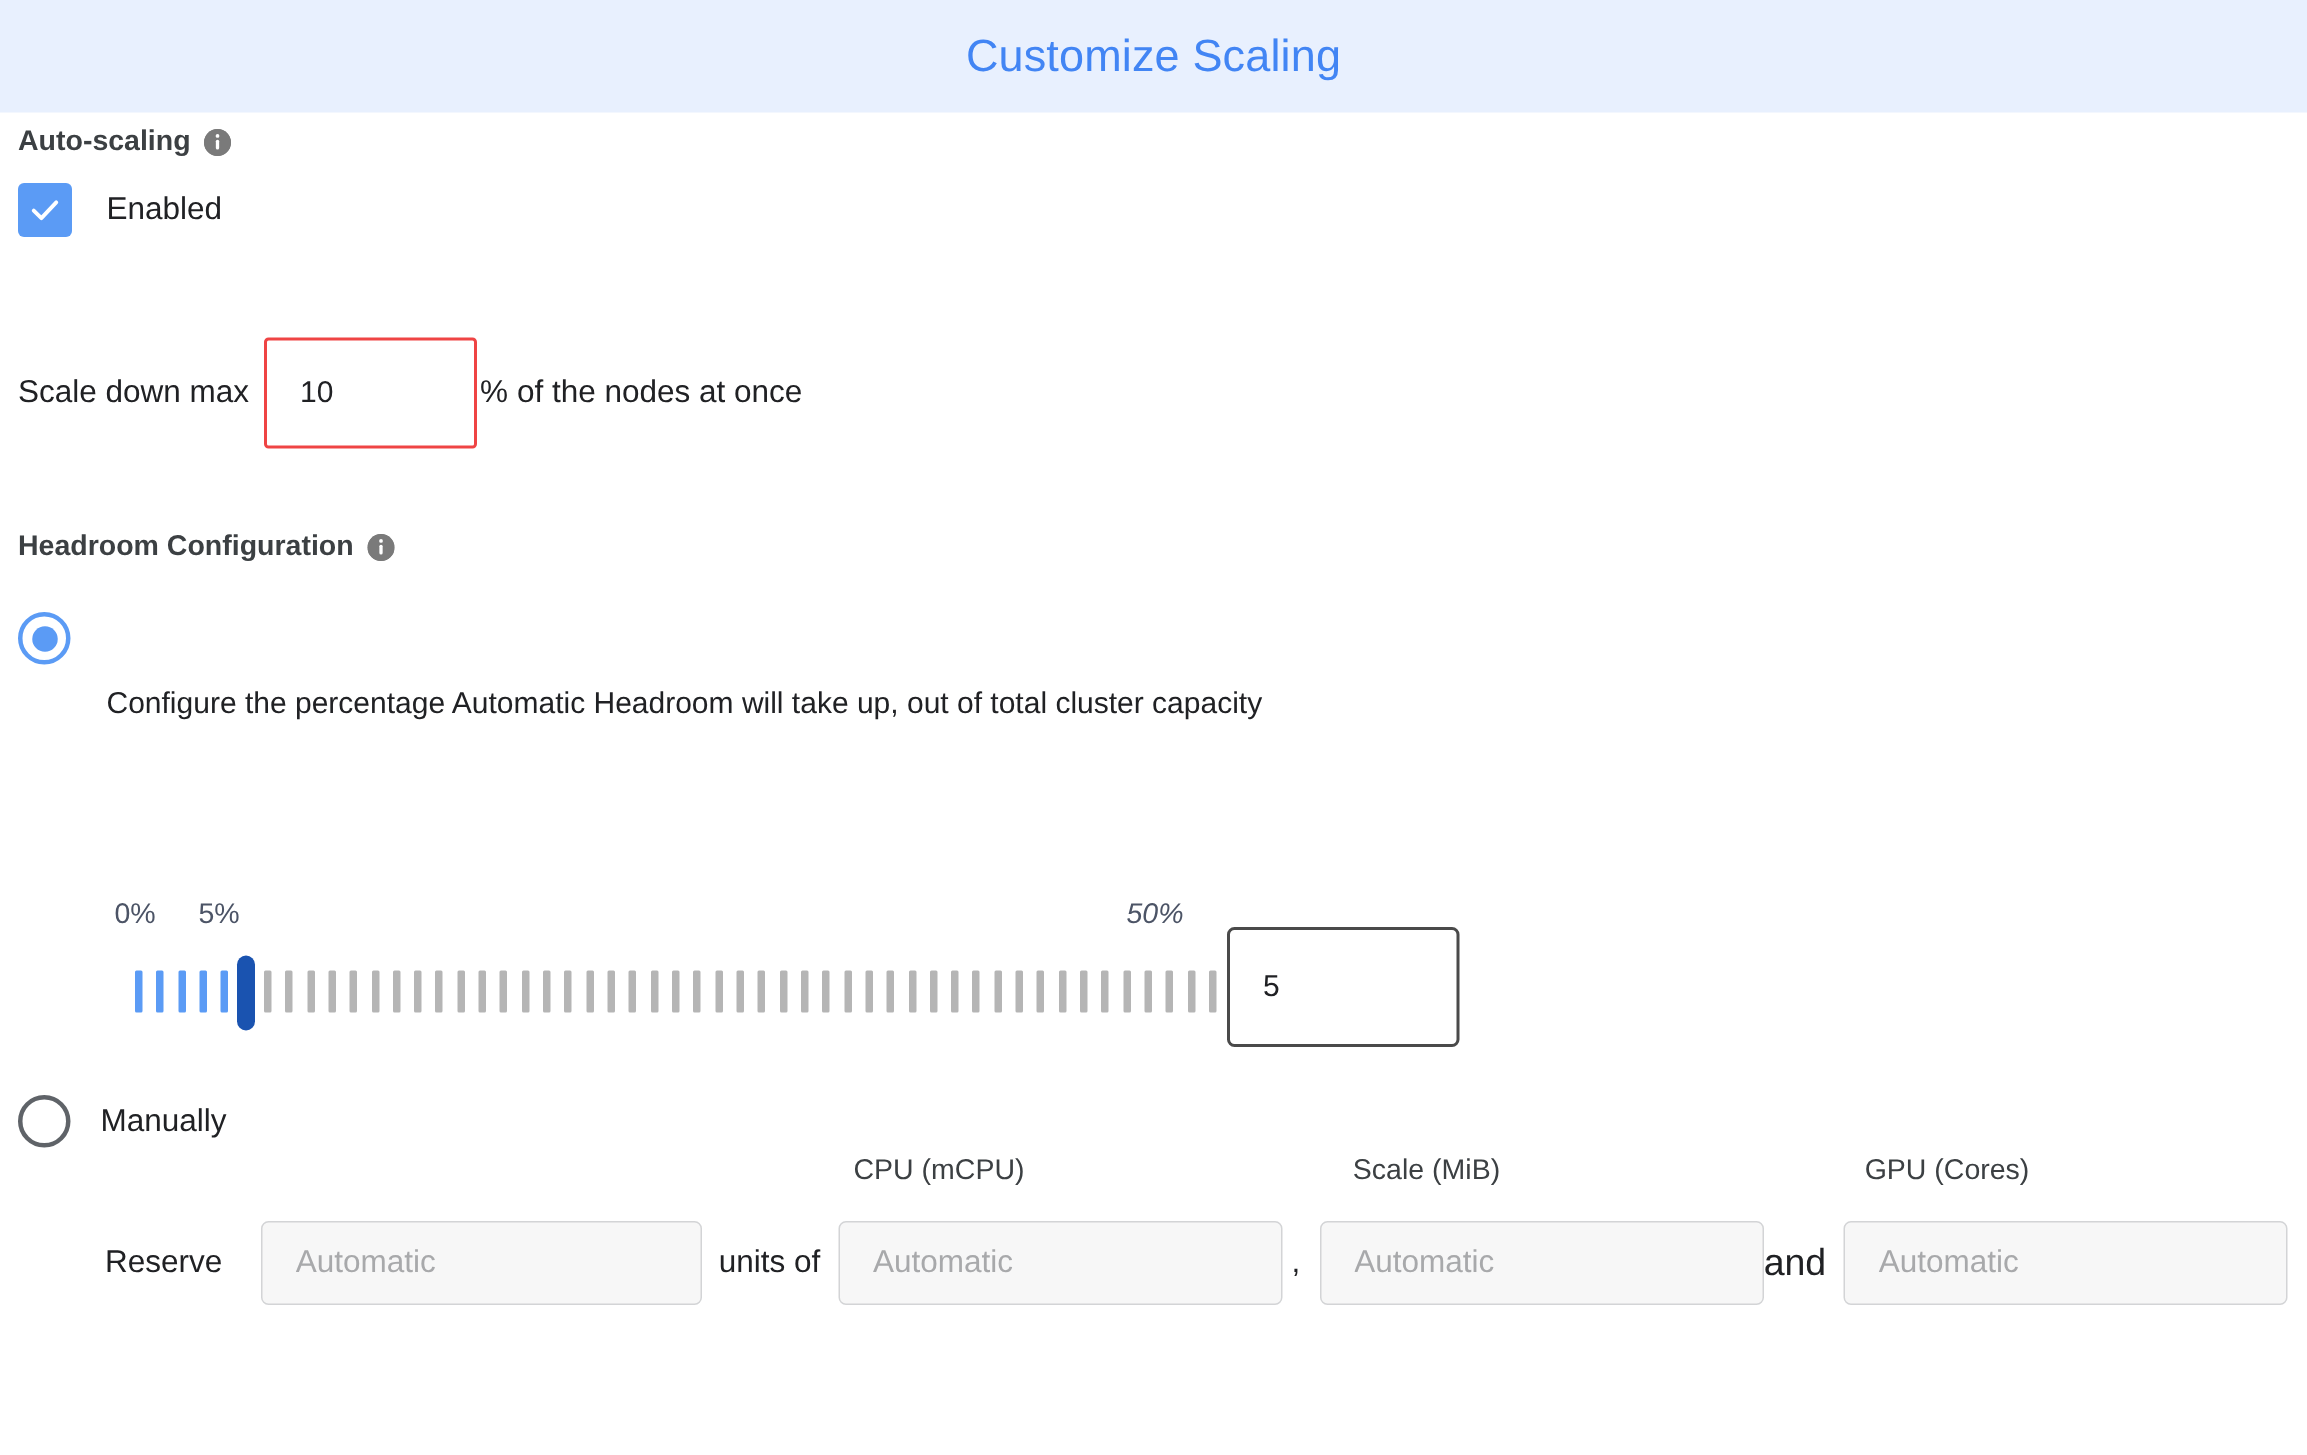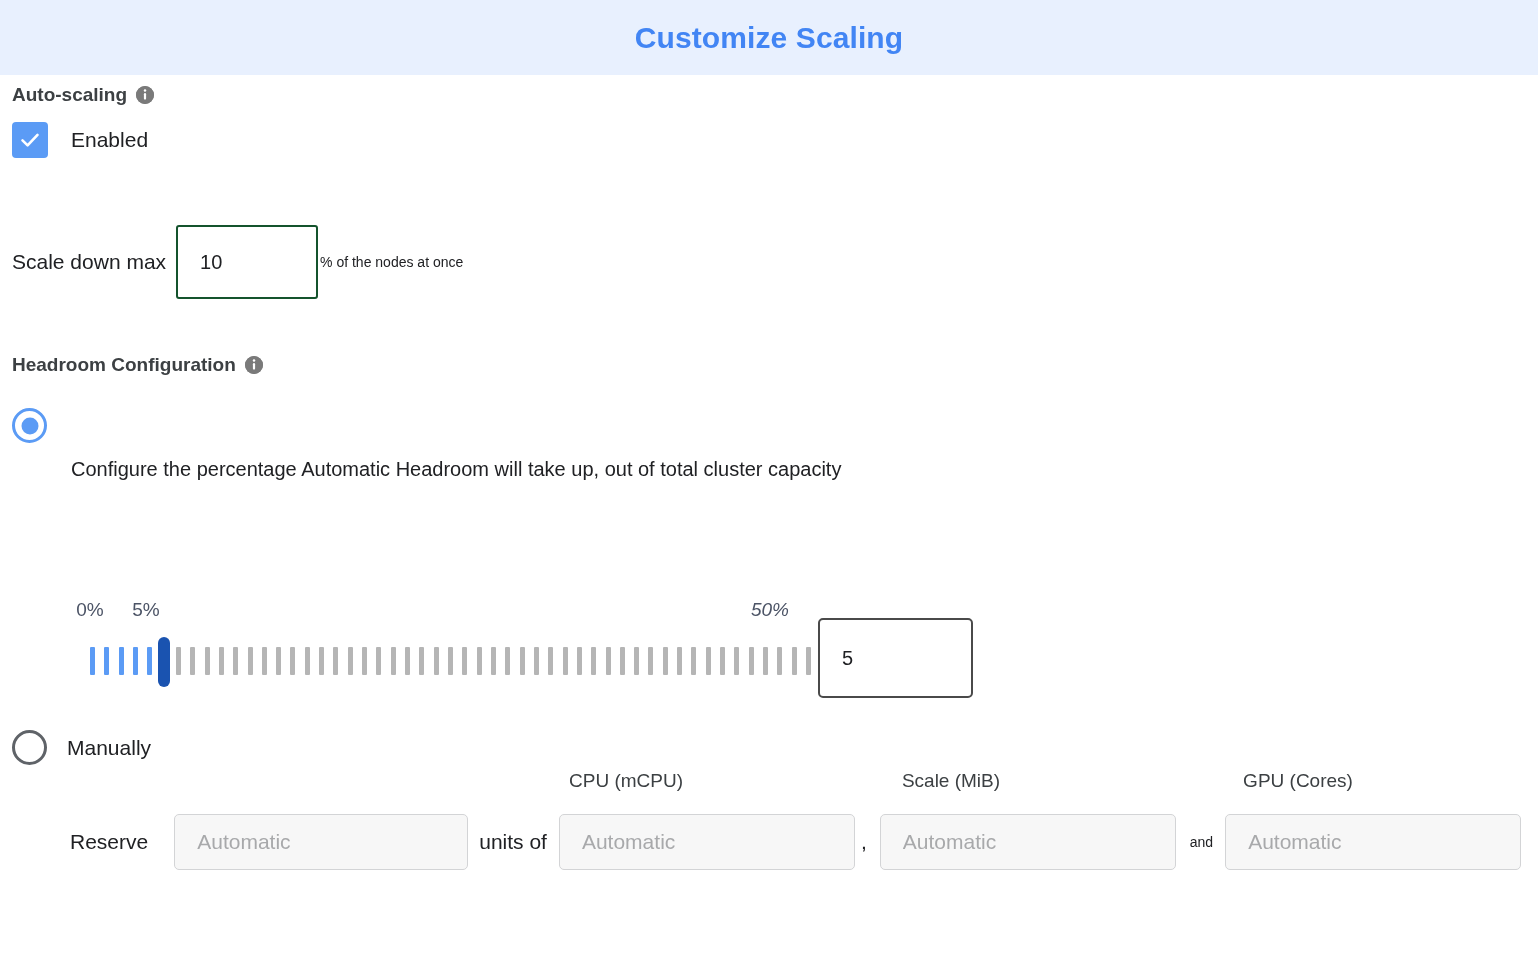--- a/index.html
+++ b/index.html
@@ -20,21 +20,21 @@
   .header {
     height: 75px;
     background: #e8f0fe;
     display: flex;
     align-items: center;
     justify-content: center;
   }
   .header-title {
     color: #4285f4;
     font-size: 30px;
-    font-weight: 700;
+    font-weight: 400;
     letter-spacing: 0.1px;
     line-height: 34px;
   }
 
   
   .content {
     position: relative;
     padding: 0 12px;
   }
   .section-label {
@@ -100,31 +100,31 @@
     align-items: center;
   }
   .scaledown-text {
     font-size: 21px;
     color: #202124;
   }
   .scaledown-input {
     width: 142px;
     height: 74px;
     margin-left: 10px;
-    border: 2px solid #14532d;
+    border: 2px solid #ef4444;
     border-radius: 3px;
     background: #ffffff;
     font-size: 20px;
     font-family: "Liberation Sans", sans-serif;
     color: #202124;
     padding: 0 22px;
     outline: none;
   }
   .scaledown-suffix {
-    font-size: 14px;
+    font-size: 21px;
     color: #202124;
     margin-left: 2px;
   }
 
   
   .headroom-label {
     position: absolute;
     left: 12px;
     top: 279px;
   }
@@ -284,21 +284,21 @@
     color: #202124;
     padding: 0 22px;
     outline: none;
   }
   .txt-input::placeholder { color: #a8a9ab; }
   .w-units   { width: 294px; margin-left: 26px; }
   .w-cpu     { width: 296px; margin-left: 12px; }
   .w-mem     { width: 296px; margin-left: 13px; }
   .w-gpu     { width: 296px; margin-left: 12px; }
   .sep-comma { font-size: 21px; color: #202124; margin-left: 6px; }
-  .sep-and   { font-size: 14px; color: #202124; margin-left: 14px; }
+  .sep-and   { font-size: 25px; color: #202124; }
   .sep-units { font-size: 21px; color: #202124; margin-left: 11px; }
 </style>
 </head>
 <body>
 
 <div class="header">
   <div class="header-title">Customize Scaling</div>
 </div>
 
 <div class="content">

